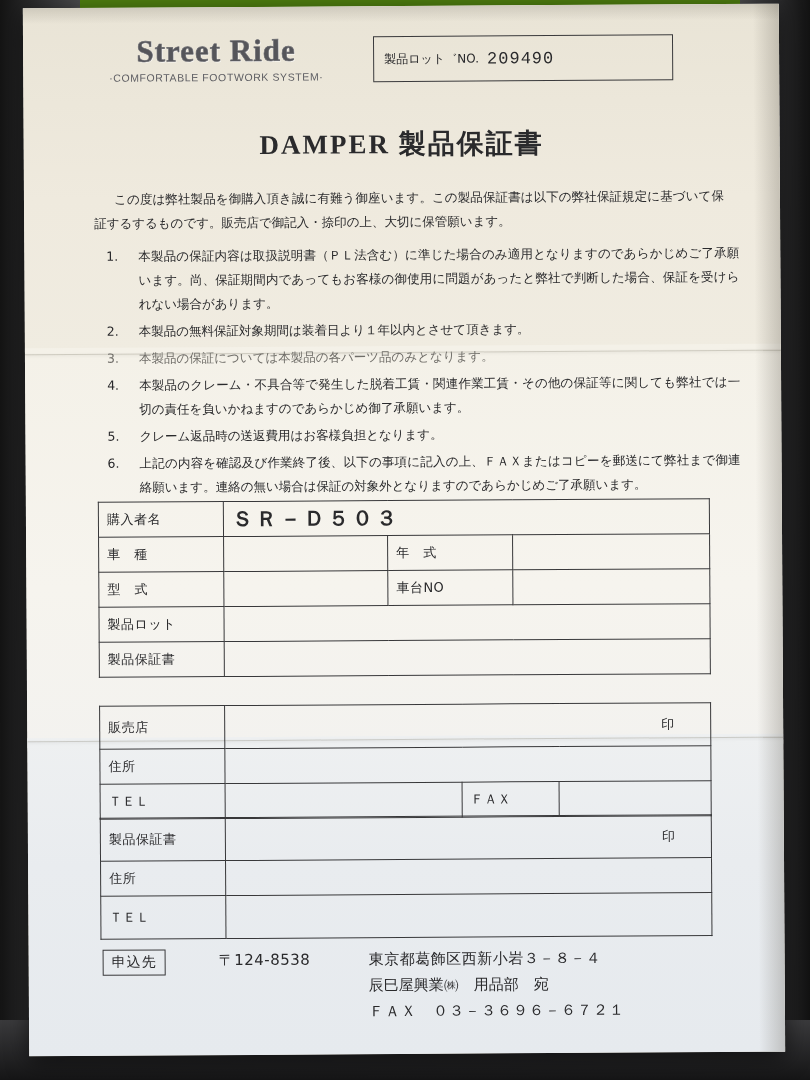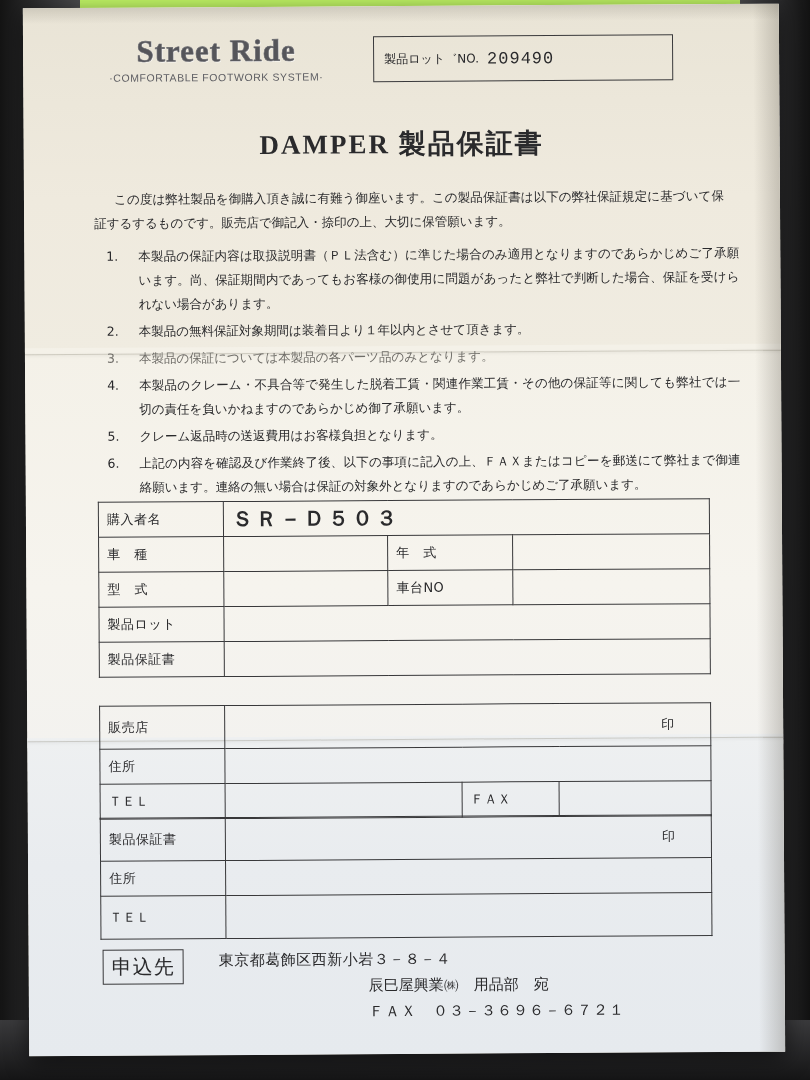--- a/index.html
+++ b/index.html
@@ -12,21 +12,21 @@
     height: 1080px;
     overflow: hidden;
     font-family: "Liberation Serif", "DejaVu Serif", serif;
   }
 
   
   #photo {
     position: relative;
     width: 810px;
     height: 1080px;
-    background: #bef264;
+    background: #4d7c0f;
     overflow: hidden;
   }
   #desk-shadow-left {
     position: absolute;
     left: 0; top: 0; width: 80px; height: 1080px;
     background: linear-gradient(to right, #141414 0%, #3a3a3c 70%, #4a4a4c 100%);
   }
   #desk-shadow-right {
     position: absolute;
     right: 0; top: 0; width: 70px; height: 1080px;
@@ -223,21 +223,21 @@
   }
   td.tall { height: 42px; }
 
   
   #apply-box {
     position: absolute;
     left: 74px; top: 942px;
     border: 1.2px solid #38383a;
     padding: 3px 8px;
     font-family: "DejaVu Sans", sans-serif;
-    font-size: 20px;
+    font-size: 14px;
     letter-spacing: 1px;
   }
   #footer-lines {
     position: absolute;
     left: 190px; top: 940px;
     width: 520px;
     font-family: "DejaVu Sans", sans-serif;
     font-size: 15px;
     line-height: 26px;
   }
@@ -372,20 +372,21 @@
         <tr>
           <td class="lbl">ＴＥＬ</td>
           <td class="tall"></td>
         </tr>
       </tbody>
         </table>
 
       <div id="apply-box">申込先</div>
       <div id="footer-lines">
         <div class="row">
+          <div class="c1">〒124‐8538</div>
           <div class="c2">東京都葛飾区西新小岩３－８－４</div>
         </div>
         <div class="center-ish">辰巳屋興業㈱　用品部　宛</div>
         <div class="fax-row">ＦＡＸ　０３－３６９６－６７２１</div>
       </div>
 
     </div>
   </div>
 </div>
 

